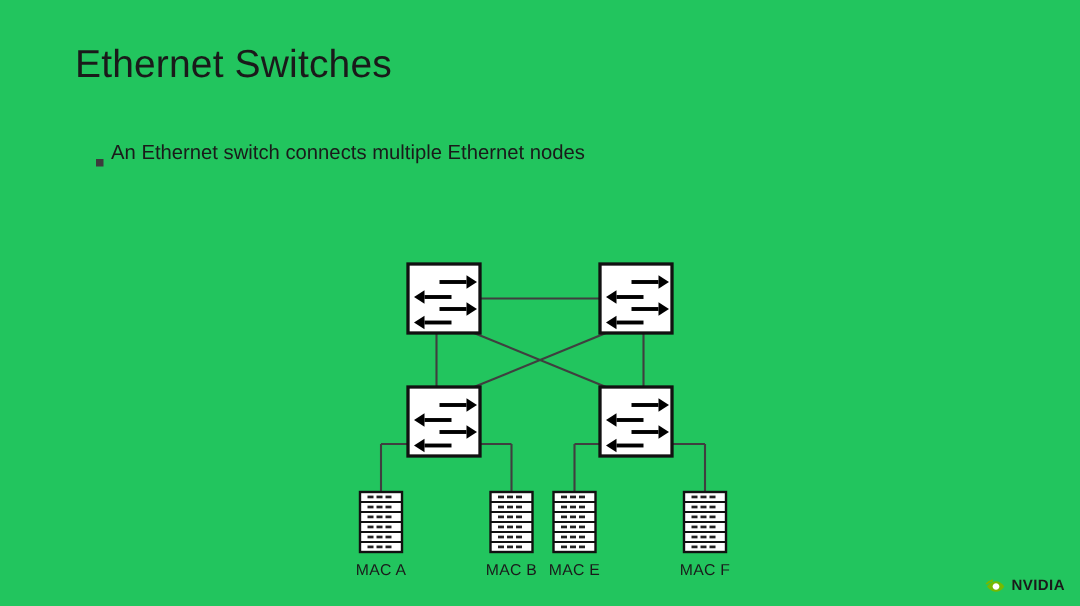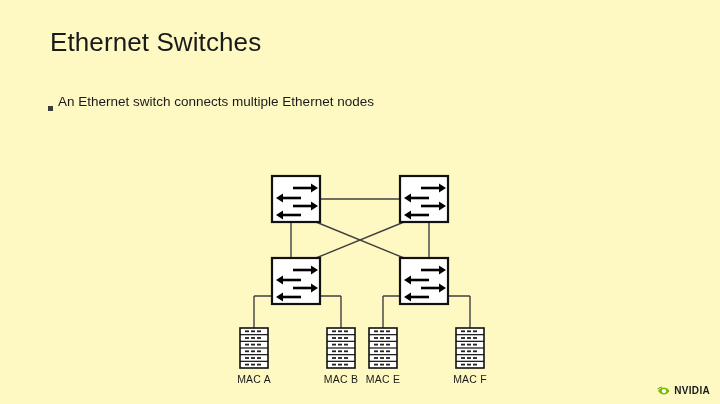--- a/index.html
+++ b/index.html
@@ -5,21 +5,21 @@
 <style>
   html, body {
     margin: 0;
     padding: 0;
     background: #ffffff;
   }
   #slide {
     position: relative;
     width: 720px;
     height: 404px;
-    background: #fef9c3;
+    background: #22c55e;
     overflow: hidden;
     font-family: "Liberation Sans", sans-serif;
     -webkit-font-smoothing: antialiased;
   }
 
   
   #slide-title {
     position: absolute;
     left: 50px;
     top: 28px;
@@ -27,21 +27,21 @@
     font-weight: 400;
     letter-spacing: 0.1px;
     color: #1a1a1a;
     line-height: 1.1;
     white-space: nowrap;
   }
 
   
   #bullet-row {
     position: absolute;
-    left: 48px;
+    left: 64px;
     top: 94px;
     display: flex;
     align-items: flex-end;
     gap: 5px;
   }
   .bullet-marker {
     width: 5px;
     height: 5px;
     background: #3c3c3c;
     margin-top: 6px;

